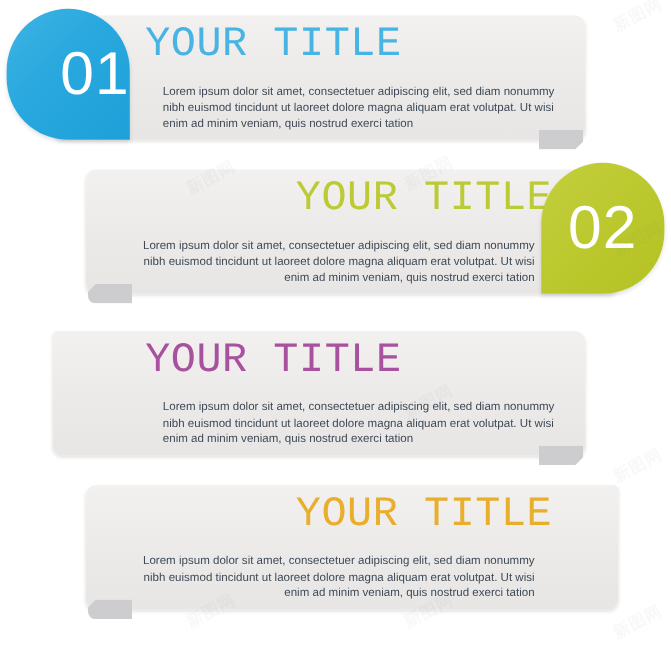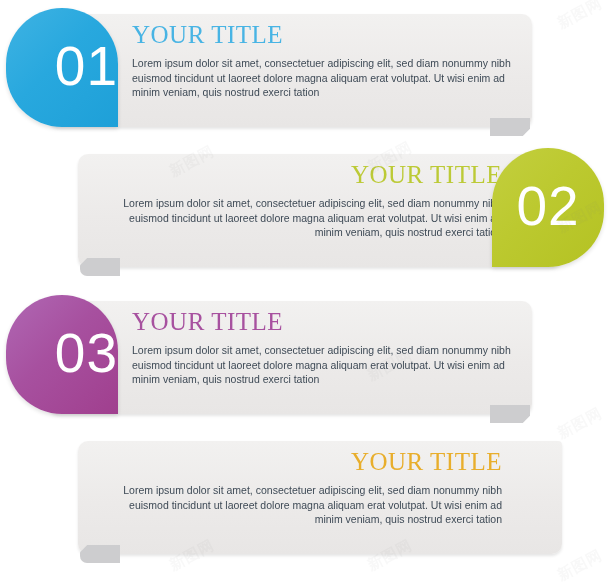--- a/index.html
+++ b/index.html
@@ -90,38 +90,38 @@
   
   .content {
     position: absolute;
     top: 22px;
     width: 390px;
   }
   .content-left  { left: 132px; text-align: left; }
   .content-right { left: 112px; text-align: right; }
 
   .title {
-    font-size: 25px;
+    font-size: 38px;
     font-weight: 400;
     letter-spacing: 0.5px;
     line-height: 1;
     margin: 0 0 9px 0;
-    font-family: Liberation Serif, serif;
+    font-family: Liberation Mono, monospace;
     white-space: nowrap;
   }
   .t-blue   { color: #48b4e4; }
   .t-green  { color: #bcca36; }
   .t-purple { color: #a7519f; }
   .t-orange { color: #e8ae2c; }
 
   .body-text {
     font-size: 10.5px;
     line-height: 14.5px;
     color: #3e4a56;
-    margin: 0;
+    margin: 16px;
     font-family: "Liberation Sans", sans-serif;
   }
 
   
   .tab {
     position: absolute;
     height: 18px;
     width: 40px;
     background: #cdcdcf;
   }
@@ -180,23 +180,20 @@
     </div>
     <div class="tab tab-left"></div>
   </div>
 
   <div class="row row-3">
     <div class="panel panel-left"></div>
     <div class="content content-left">
       <div class="title t-purple">YOUR TITLE</div>
       <div class="body-text">Lorem ipsum dolor sit amet, consectetuer adipiscing elit, sed diam nonummy nibh euismod tincidunt ut laoreet dolore magna aliquam erat volutpat. Ut wisi enim ad minim veniam, quis nostrud exerci tation</div>
     </div>
-    <div class="badge badge-left c-purple">
-      <span class="badge-num">03</span>
-    </div>
     <div class="tab tab-right"></div>
   </div>
 
   <div class="row row-4">
     <div class="panel panel-right"></div>
     <div class="content content-right">
       <div class="title t-orange">YOUR TITLE</div>
       <div class="body-text">Lorem ipsum dolor sit amet, consectetuer adipiscing elit, sed diam nonummy nibh euismod tincidunt ut laoreet dolore magna aliquam erat volutpat. Ut wisi enim ad minim veniam, quis nostrud exerci tation</div>
     </div>
     <div class="tab tab-left"></div>

